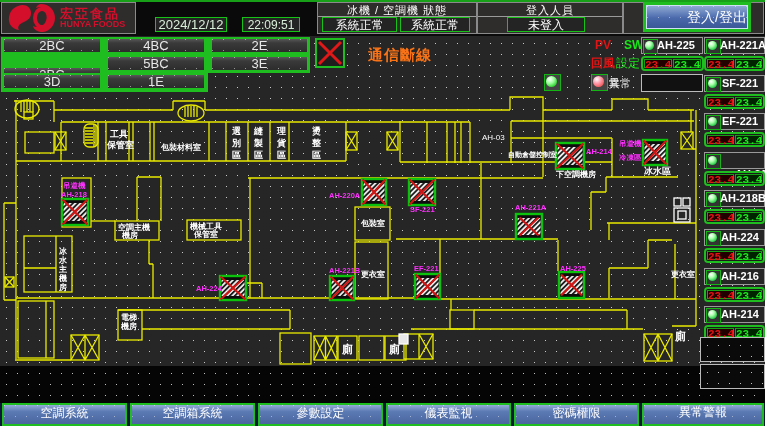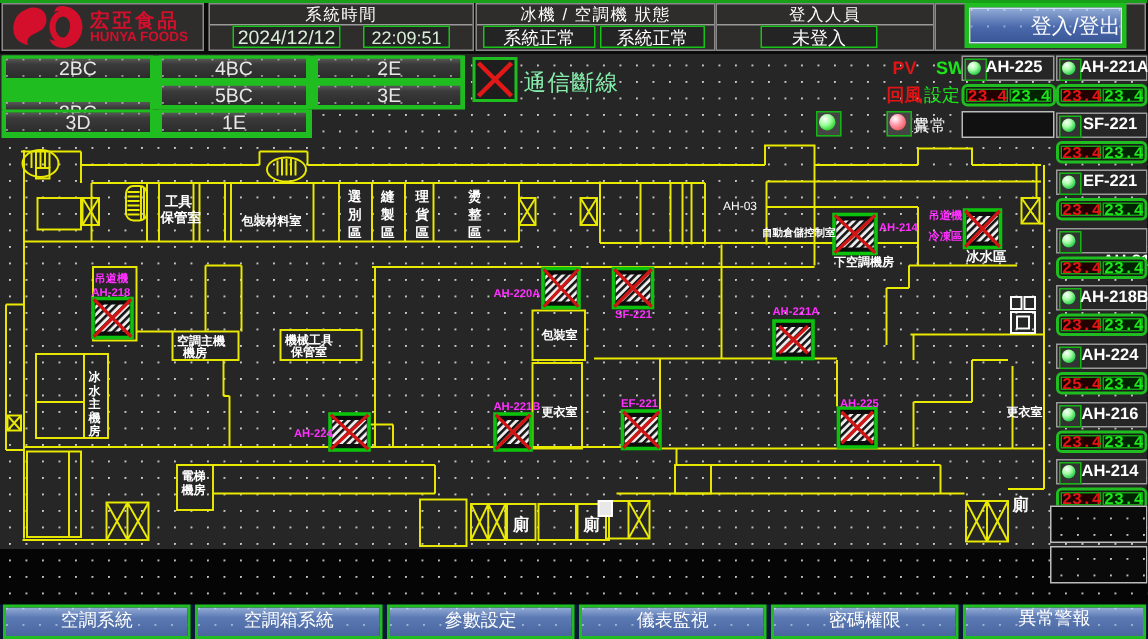--- a/index.html
+++ b/index.html
@@ -39,24 +39,20 @@
 
   <svg class="abs" style="left:8px;top:3px;" width="52" height="30" viewBox="0 0 52 30">
     <path d="M10 3 C17 0 23 4 23 10 C23 15 20 17 16 19 C11 21 9 24 11 27 C4 26 0 21 1 14 C2 8 5 5 10 3 Z" fill="#d40f2c"></path>
     <path d="M33 1 C41 1 47 7 47 15 C47 22 42 28 35 29 C30 29 26 27 25 23 C29 25 34 24 37 20 C40 15 39 9 35 6 C33 4 30 4 28 5 C29 2 31 1 33 1 Z" fill="#d40f2c"></path>
     <ellipse cx="34" cy="15" rx="7" ry="9" fill="none" stroke="#d40f2c" stroke-width="4"></ellipse>
   </svg>
 
   <div class="abs" style="left:60px;top:5px;color:#d40f2c;font-weight:bold;font-size:13px;letter-spacing:2px;">宏亞食品</div>
   <div class="abs" style="left:60px;top:19px;color:#d40f2c;font-weight:bold;font-size:9px;">HUNYA FOODS</div>
 
-  <div class="tb-cell" style="left:139px;width:177px;">
-    <div class="tb-hdr">系統時間</div>
-    <div class="abs" style="left:0;top:13px;width:100%;height:1px;background:#9a9a9a;"></div>
-  </div>
 
   <div class="gbox" style="left:155px;top:17px;width:72px;height:15px;color:#d9eed9;font-size:13px;line-height:14px;">2024/12/12</div>
 
   <div class="gbox" style="left:242px;top:17px;width:58px;height:15px;color:#d9eed9;font-size:12px;line-height:14px;">22:09:51</div>
 
   <div class="tb-cell" style="left:317px;width:160px;">
     <div class="tb-hdr">冰機 / 空調機 狀態</div>
     <div class="abs" style="left:0;top:13px;width:100%;height:1px;background:#9a9a9a;"></div>
   </div>
 
@@ -91,21 +87,21 @@
   <div class="navbtn" style="left:2px;top:73px;width:100px;height:17px;line-height:14px;">3D</div>
   <div class="navbtn" style="left:106px;top:73px;width:100px;height:17px;line-height:14px;">1E</div>
 </div>
 
 <div class="abs" style="left:315px;top:38px;width:30px;height:30px;border:2px solid #1fbd1f;box-sizing:border-box;background:#1e1e1e;">
   <svg width="26" height="26" viewBox="0 0 26 26">
       <path d="M2 2 L24 24 M24 2 L2 24" stroke="#e01818" stroke-width="3"></path>
     </svg>
 </div>
 
-<div class="abs" style="left:349px;top:46px;color:#86efac;font-weight:normal;font-size:15px;letter-spacing:1px;">通信斷線</div>
+<div class="abs" style="left:368px;top:46px;color:#f97316;font-weight:bold;font-size:15px;letter-spacing:1px;">通信斷線</div>
 
 <div class="abs" style="left:595px;top:38px;color:#e01414;font-weight:bold;font-size:12px;">PV</div>
 <div class="abs" style="left:624px;top:38px;color:#1ae61a;font-weight:bold;font-size:12px;">SW</div>
 
 <div class="abs" style="left:591px;top:55px;color:#e01414;font-weight:bold;font-size:12px;">回風</div>
 <div class="abs" style="left:616px;top:55px;color:#1ae61a;font-weight:normal;font-size:12px;">設定</div>
 
 <div class="abs" style="left:544px;top:74px;width:15px;height:15px;border:1px solid #16b516;background:#444;">
     <i style="position:absolute;left:1px;top:1px;width:11px;height:11px;border-radius:50%;background:radial-gradient(circle at 35% 30%, #fff, #9f9 40%, #2c2 80%, #082);"></i>
   </div>

